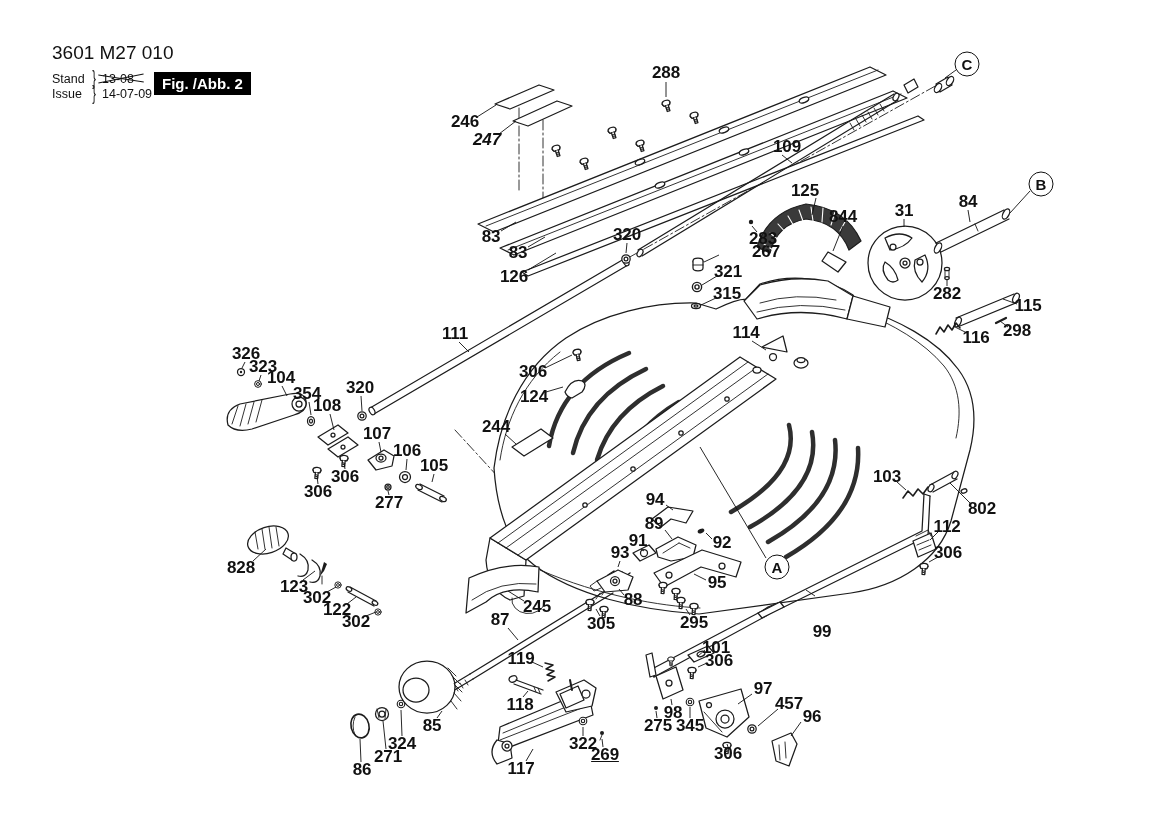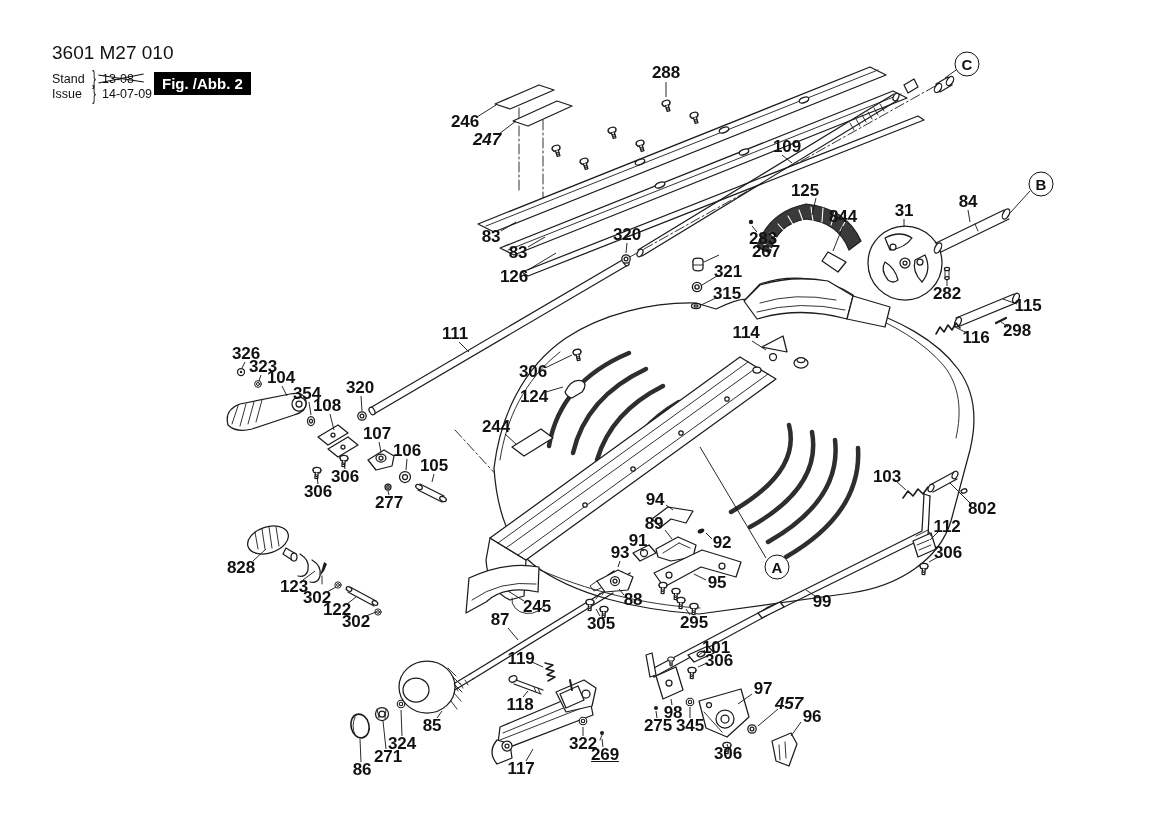--- a/index.html
+++ b/index.html
@@ -531,34 +531,34 @@
       <div class="callout" style="left: 620px; top: 553px;">93</div>
       <div class="callout" style="left: 722px; top: 543px;">92</div>
       <div class="callout" style="left: 717px; top: 583px;">95</div>
       <div class="callout" style="left: 633px; top: 600px;">88</div>
       <div class="callout" style="left: 601px; top: 624px;">305</div>
       <div class="callout" style="left: 694px; top: 623px;">295</div>
       <div class="callout" style="left: 887px; top: 477px;">103</div>
       <div class="callout" style="left: 982px; top: 509px;">802</div>
       <div class="callout" style="left: 947px; top: 527px;">112</div>
       <div class="callout" style="left: 948px; top: 553px;">306</div>
-      <div class="callout" style="left: 822px; top: 602px;">99</div>
+      <div class="callout" style="left: 822px; top: 632px;">99</div>
       <div class="callout" style="left: 716px; top: 648px;">101</div>
       <div class="callout" style="left: 719px; top: 661px;">306</div>
       <div class="callout" style="left: 521px; top: 659px;">119</div>
       <div class="callout" style="left: 520px; top: 705px;">118</div>
       <div class="callout" style="left: 432px; top: 726px;">85</div>
       <div class="callout" style="left: 402px; top: 744px;">324</div>
       <div class="callout" style="left: 388px; top: 757px;">271</div>
       <div class="callout" style="left: 362px; top: 770px;">86</div>
       <div class="callout" style="left: 521px; top: 769px;">117</div>
       <div class="callout" style="left: 583px; top: 744px;">322</div>
       <div class="callout" style="left: 605px; top: 755px; text-decoration: underline;">269</div>
       <div class="callout" style="left: 763px; top: 689px;">97</div>
-      <div class="callout" style="left: 789px; top: 704px; font-style: italic;">457</div>
+      <div class="callout" style="left: 789px; top: 704px;">457</div>
       <div class="callout" style="left: 812px; top: 717px;">96</div>
       <div class="callout" style="left: 673px; top: 713px;">98</div>
       <div class="callout" style="left: 658px; top: 726px;">275</div>
       <div class="callout" style="left: 690px; top: 726px;">345</div>
       <div class="callout" style="left: 728px; top: 754px;">306</div>
       <div class="ref" style="left: 777px; top: 567px;">A</div>
       <div class="ref" style="left: 1041px; top: 184px;">B</div>
       <div class="ref" style="left: 967px; top: 64px;">C</div>
     </div>
 

